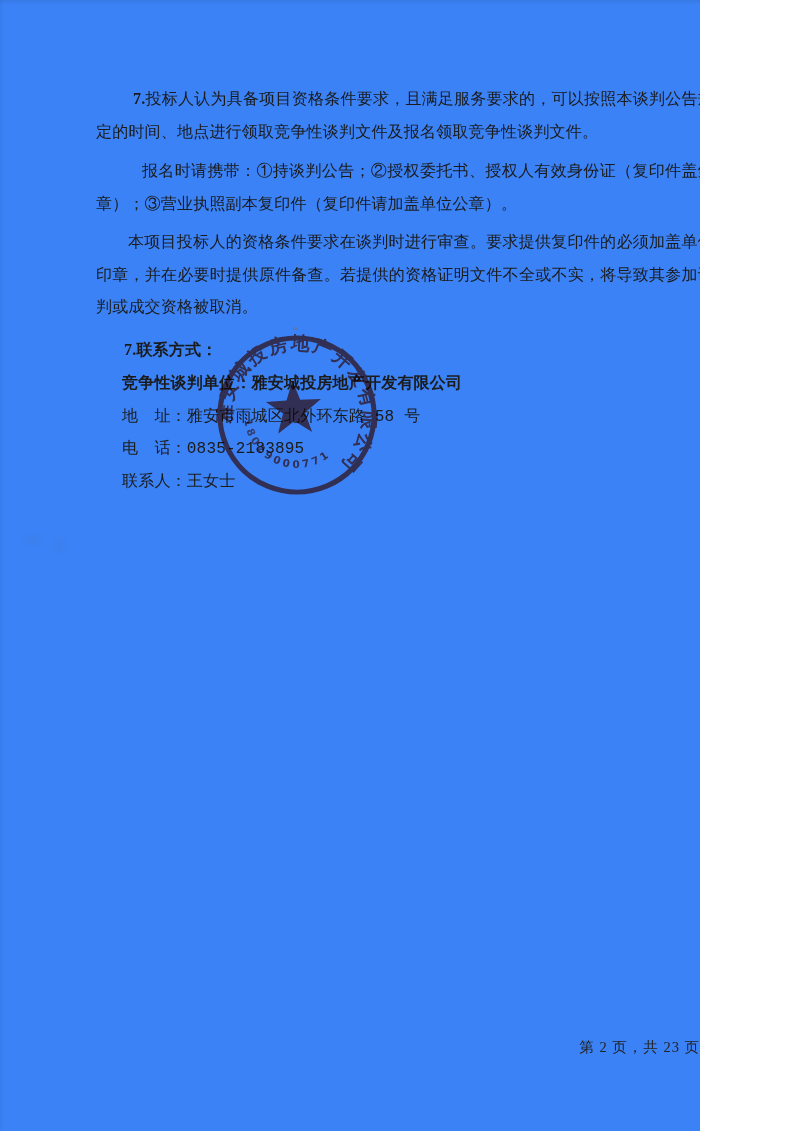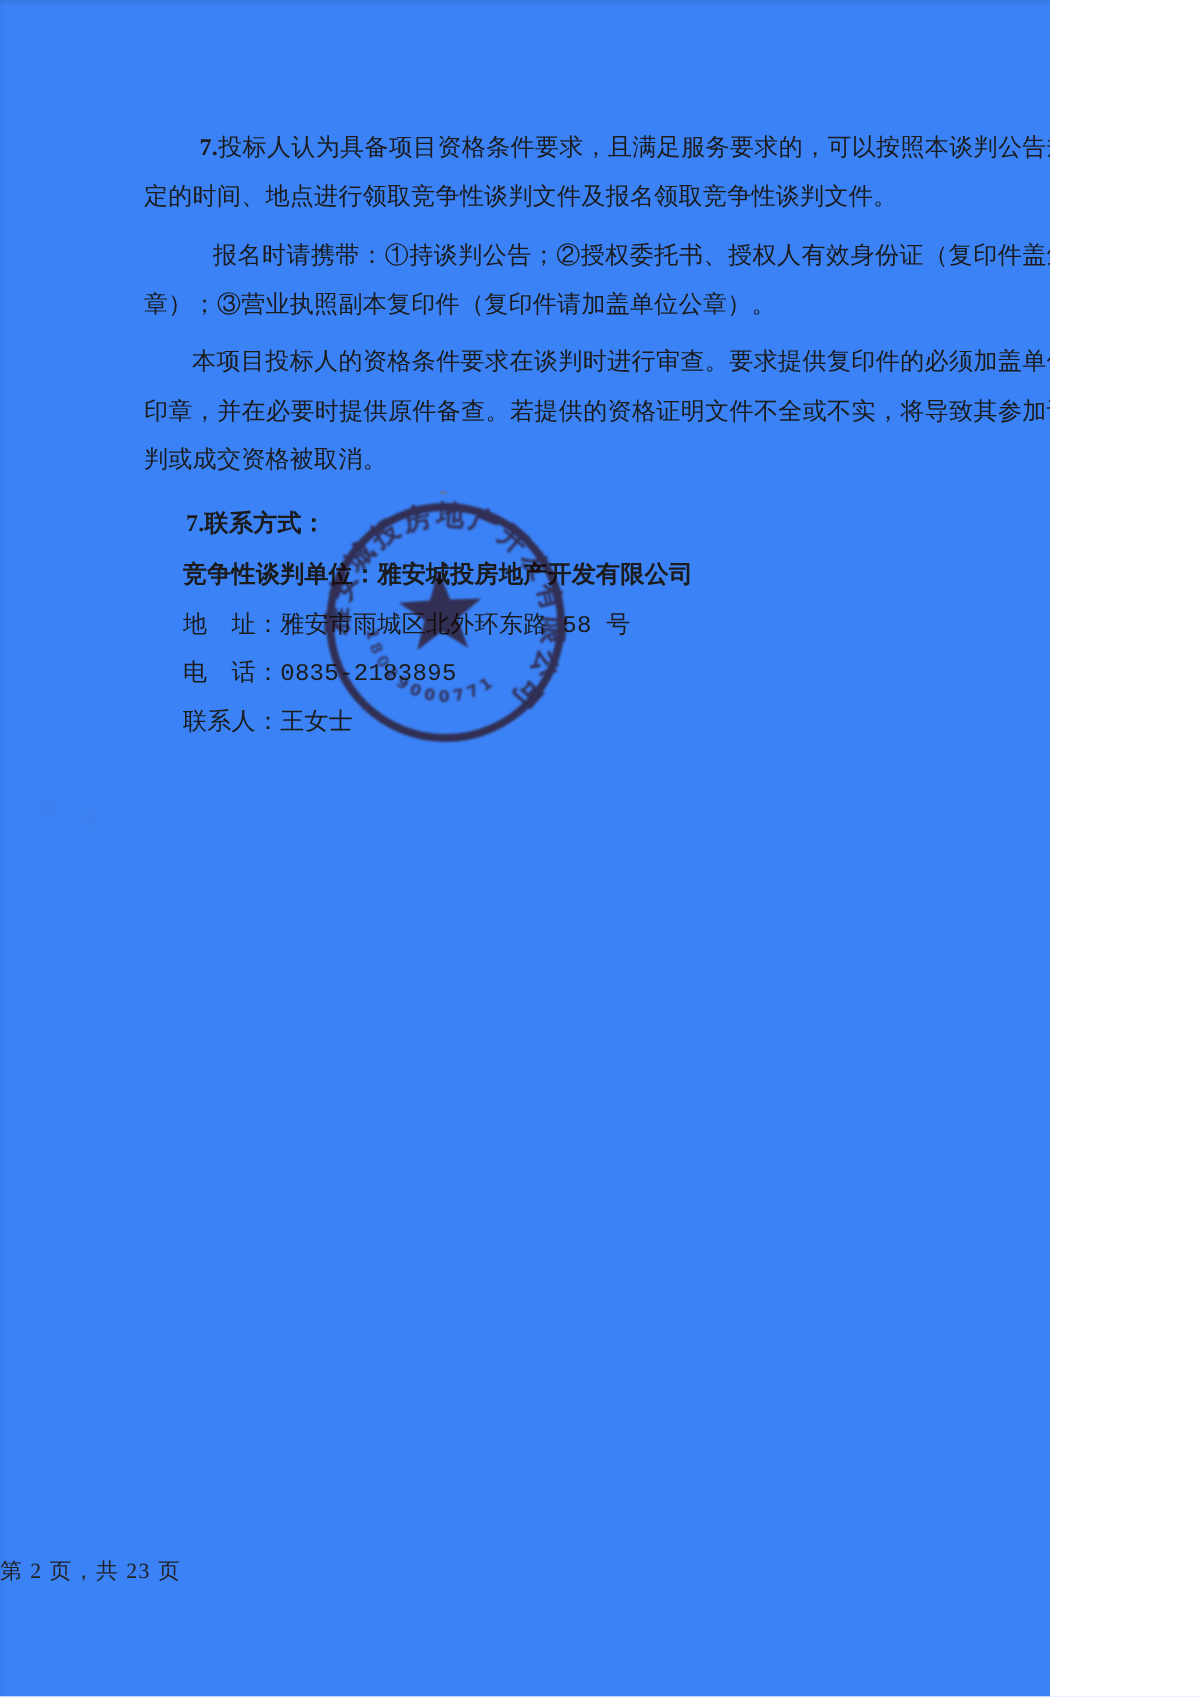--- a/index.html
+++ b/index.html
@@ -47,21 +47,21 @@
   .para.p7{text-indent:37px;}
   .para.bring{text-indent:46px;margin-top:7px;}
   .para.review{text-indent:32px;margin-top:6px;}
   .bold{font-weight:bold;}
   .heading8{margin-top:10px;padding-left:28px;font-weight:bold;}
   .contact-block{margin-top:2px;}
   .contact-line{padding-left:26px;line-height:32.6px;font-family:Liberation Mono, monospace;}
   .contact-line.unit{font-weight:bold;}
   .footer{
     position:absolute;left:0;top:1038px;width:100%;
-    text-align:left;font-size:14.5px;letter-spacing:1px;color:#222;
+    text-align:right;font-size:14.5px;letter-spacing:1px;color:#222;
   }
   
   .seal{
     position:absolute;left:182px;top:300px;width:230px;height:230px;
     mix-blend-mode:multiply;
     opacity:0.88;
     pointer-events:none;
   }
   .seal svg{display:block;width:100%;height:100%;}
   .seal .ink{color:var(--seal-color,#cc4440);}

